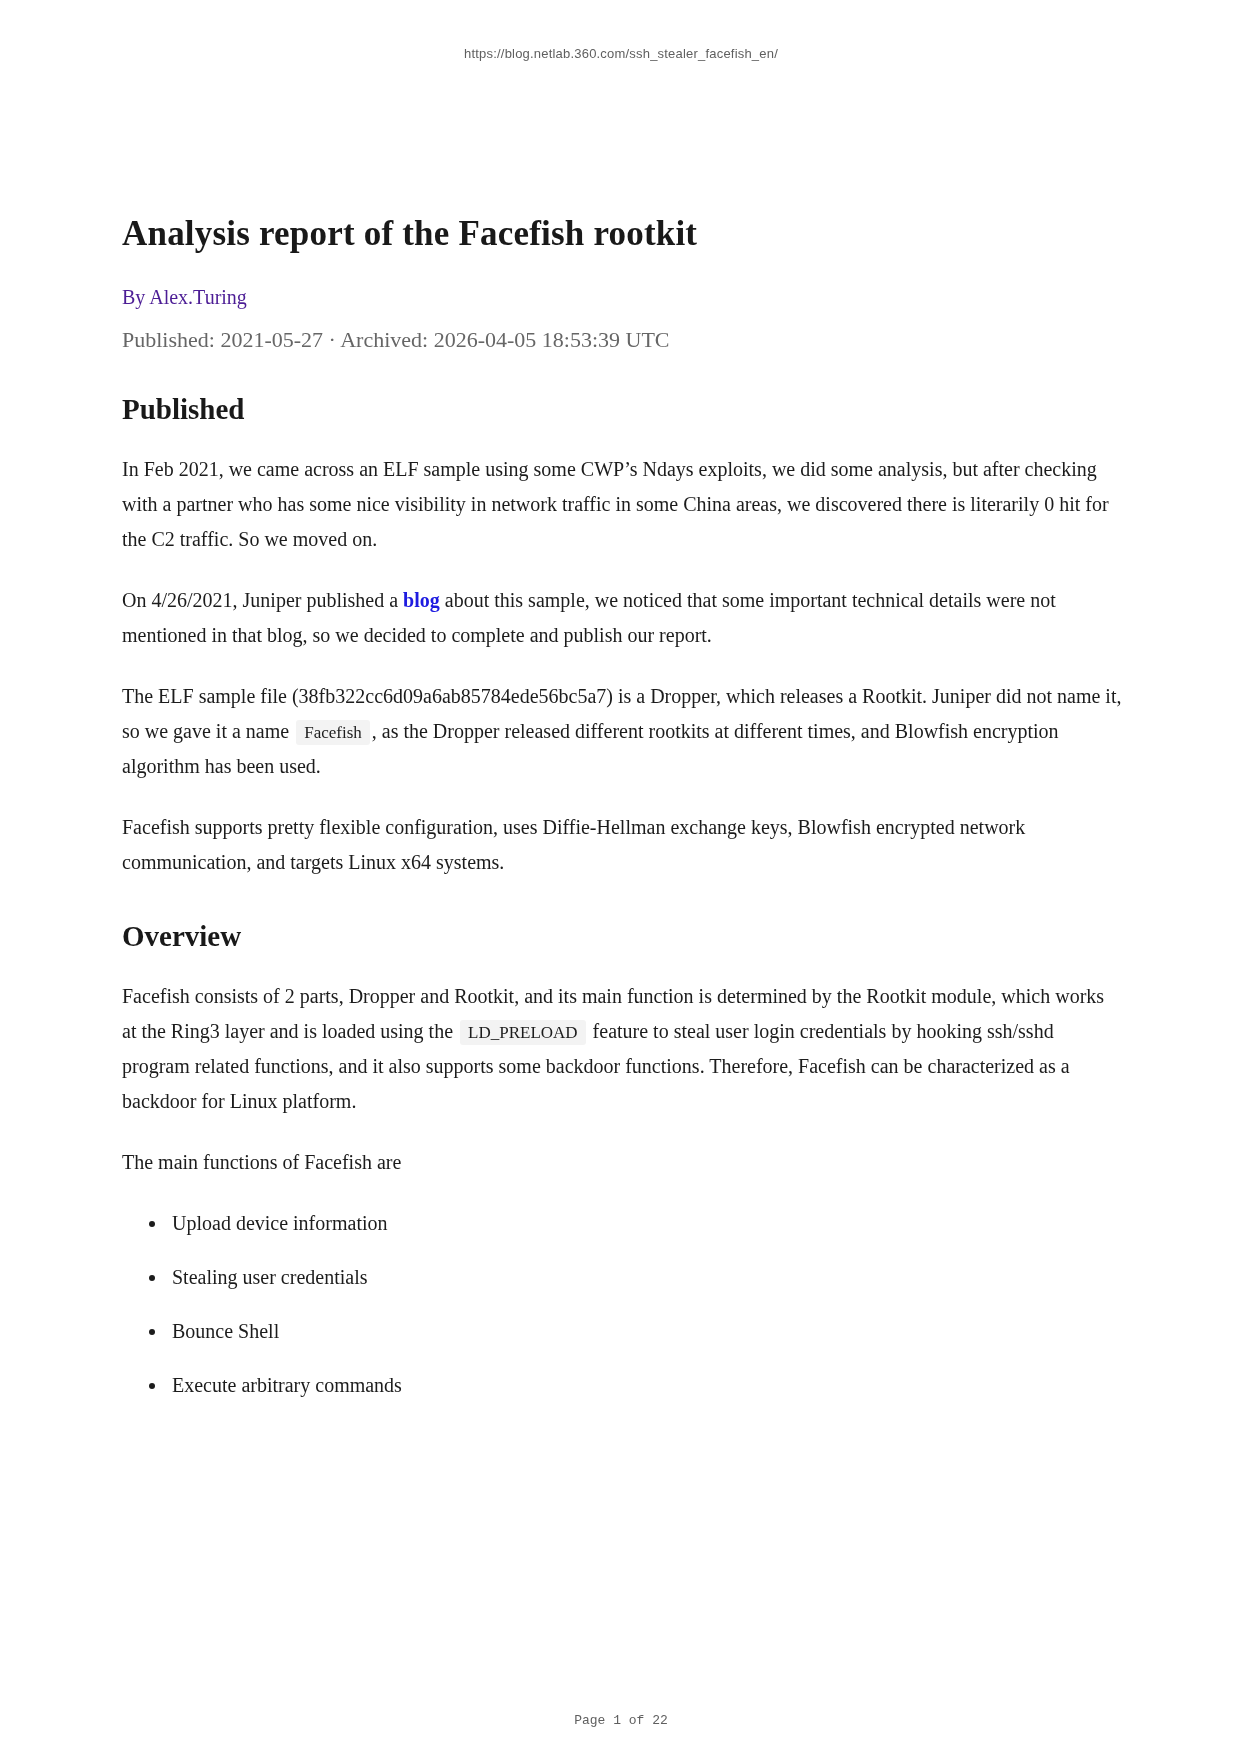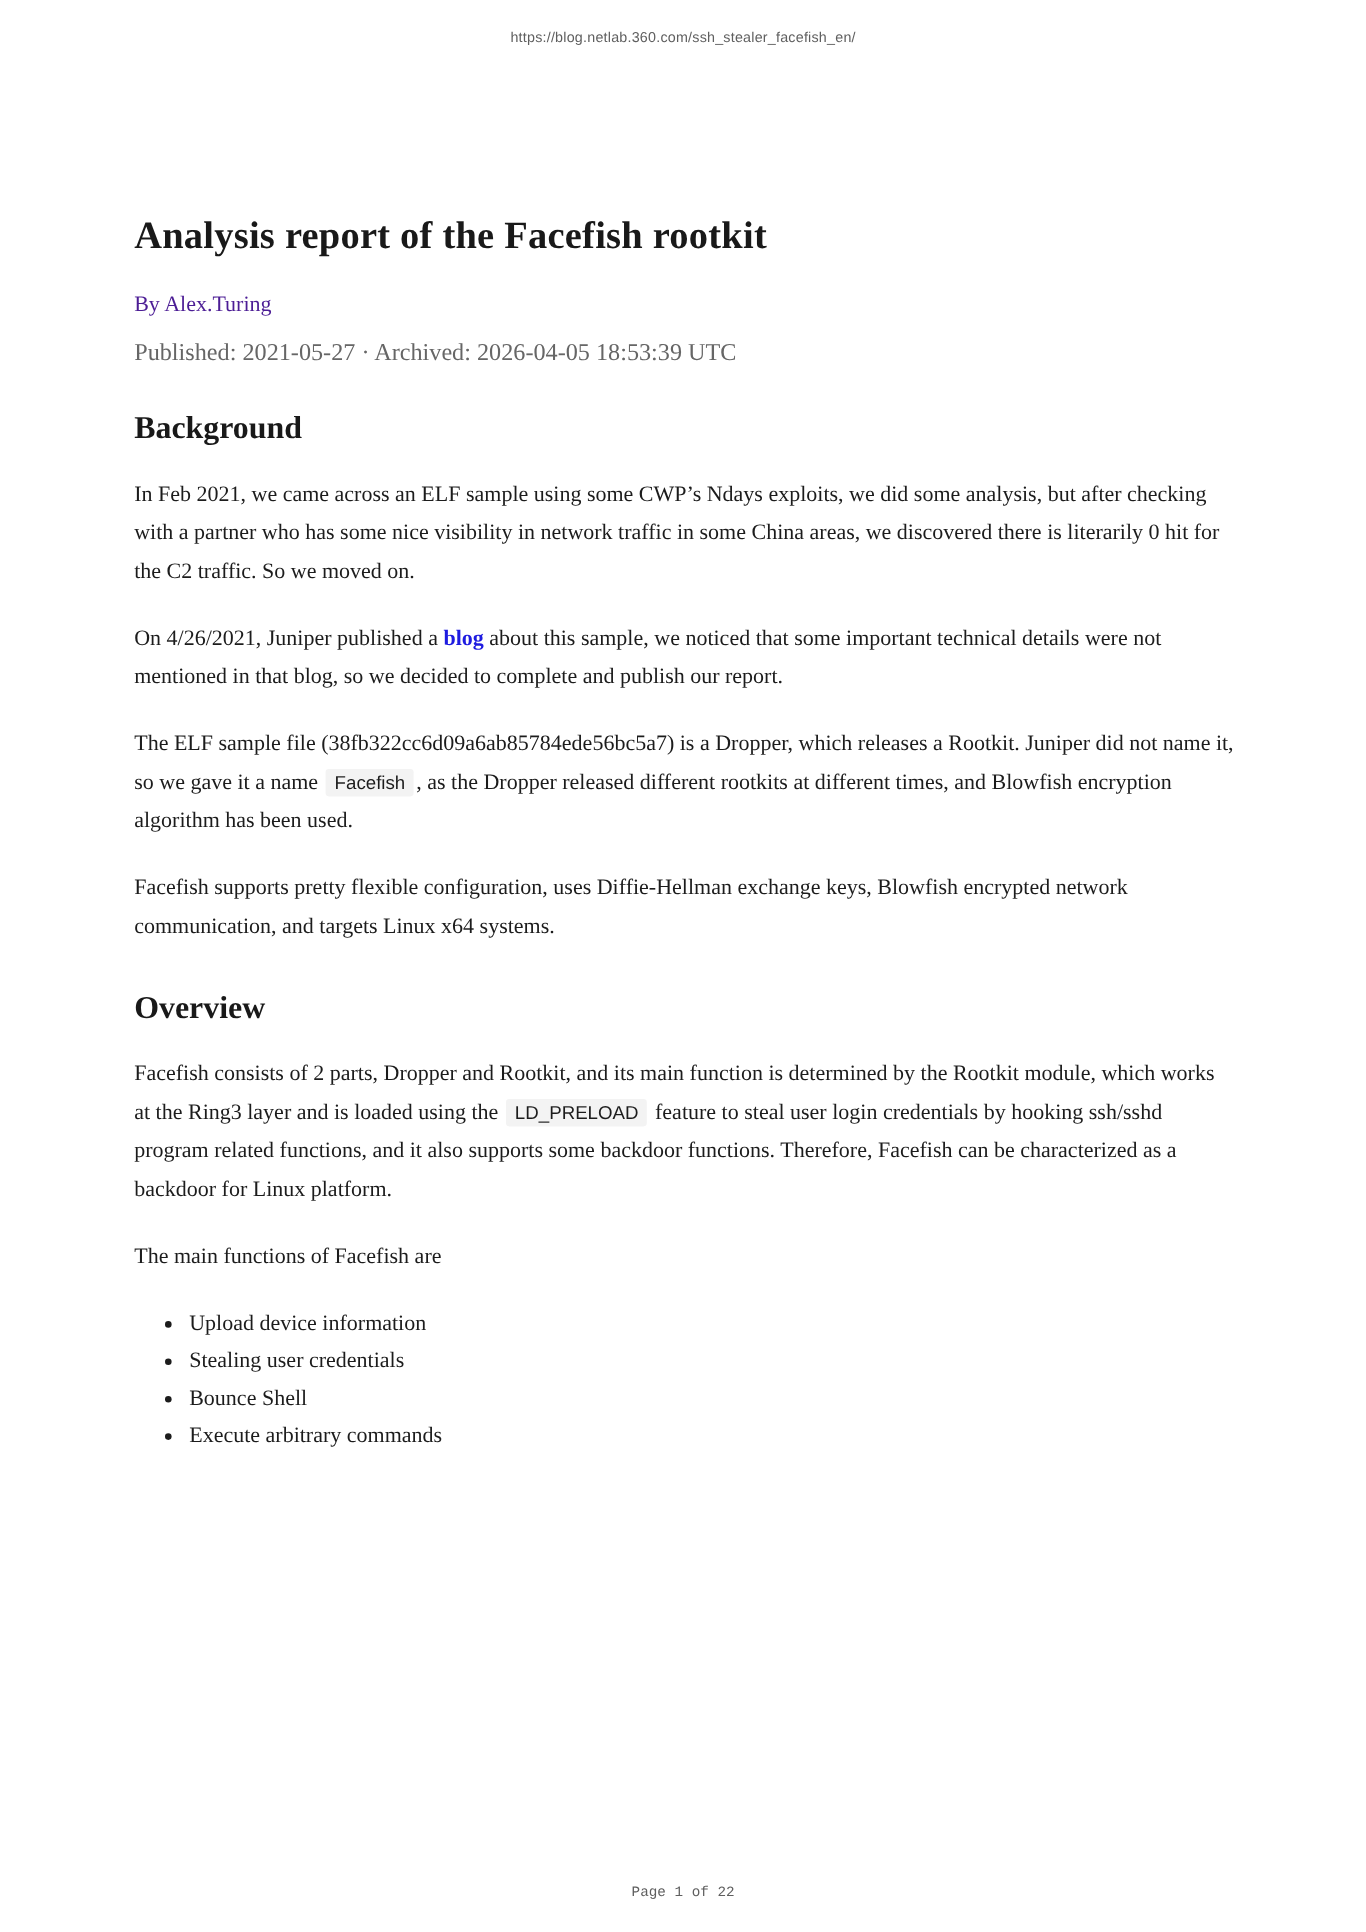--- a/index.html
+++ b/index.html
@@ -1,15 +1,15 @@
 <!DOCTYPE html>
 <html><head>
 <meta charset="utf-8">
 <style>
-  * { box-sizing: border-box; }
+  * { box-sizing: border-box; margin-top: 20px; }
   html, body {
     margin: 0;
     padding: 0;
     background: #ffffff;
   }
   body {
     width: 1242px;
     height: 1756px;
     position: relative;
     font-family: "Liberation Serif", "DejaVu Serif", serif;
@@ -70,21 +70,21 @@
     font-size: 20px;
     line-height: 1.75;
     color: #1c1c1c;
   }
   a.inline-link {
     color: #1e1be0;
     font-weight: bold;
     cursor: pointer;
   }
   code.inline-code {
-    font-family: Liberation Sans, sans-serif;
+    font-family: Liberation Serif, serif;
     font-size: 17px;
     background: #f3f3f3;
     padding: 3px 8px;
     border-radius: 3px;
     color: #1c1c1c;
     margin: 0 2px;
   }
   ul.functions-list {
     margin: 26px 0 0 0;
     padding: 0 0 0 46px;
@@ -103,21 +103,21 @@
 <div class="page-header">https://blog.netlab.360.com/ssh_stealer_facefish_en/</div>
 
 <div class="content">
 
   <h1 class="article-title">Analysis report of the Facefish rootkit</h1>
 
   <div class="byline">By Alex.Turing</div>
 
   <div class="meta-line">Published: 2021-05-27 · Archived: 2026-04-05 18:53:39 UTC</div>
 
-  <h2 class="section-heading">Background</h2>
+  <h2 class="section-heading">Published</h2>
 
   <p class="body-paragraph">In Feb 2021, we came across an ELF sample using some CWP’s Ndays exploits, we did some analysis, but after checking with a partner who has some nice visibility in network traffic in some China areas, we discovered there is literarily 0 hit for the C2 traffic. So we moved on.</p>
 
   <p class="body-paragraph"><span>On 4/26/2021, Juniper published a </span><a class="inline-link">blog</a><span> about this sample, we noticed that some important technical details were not mentioned in that blog, so we decided to complete and publish our report.</span></p>
 
   <p class="body-paragraph"><span>The ELF sample file (38fb322cc6d09a6ab85784ede56bc5a7) is a Dropper, which releases a Rootkit. Juniper did not name it, so we gave it a name </span><code class="inline-code">Facefish</code><span>, as the Dropper released different rootkits at different times, and Blowfish encryption algorithm has been used.</span></p>
 
   <p class="body-paragraph">Facefish supports pretty flexible configuration, uses Diffie-Hellman exchange keys, Blowfish encrypted network communication, and targets Linux x64 systems.</p>
 
   <h2 class="section-heading">Overview</h2>

